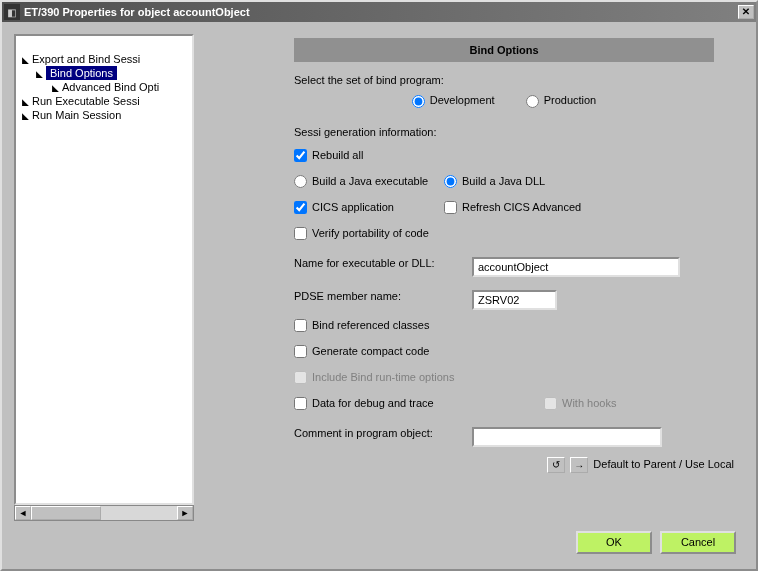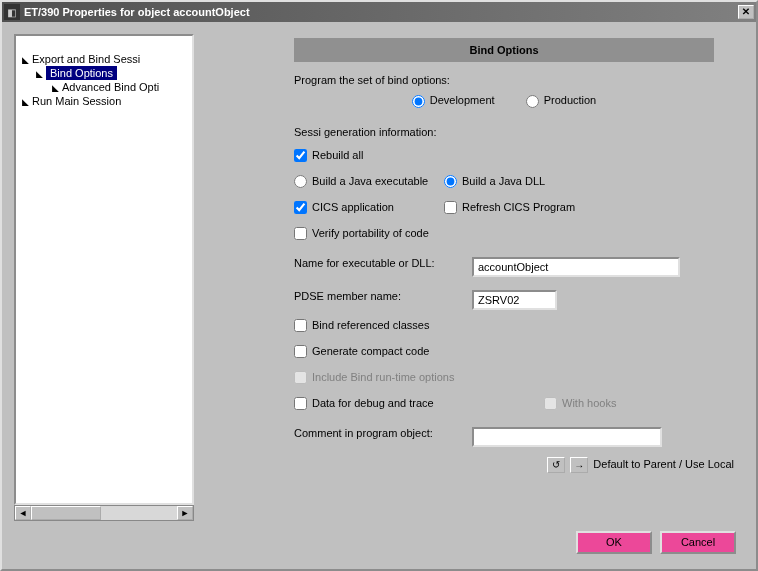--- a/index.html
+++ b/index.html
@@ -187,21 +187,21 @@
     justify-content: flex-end;
     align-items: center;
     gap: 8px;
     padding-right: 8px;
     padding-top: 6px;
   }
   .btn {
     width: 76px;
     height: 23px;
     border: 2px outset #e0e0e0;
-    background: #ec4899;
+    background: #bef264;
     font-family: inherit;
     font-size: 11px;
     cursor: pointer;
   }
 </style>
 </head>
 <body>
 
 <div class="window">
 
@@ -219,35 +219,38 @@
           <div class="tree-item">
             <span class="arrow">◣</span><span>Export and Bind Sessi</span>
           </div>
           <div style="padding-left:18px">
             <span class="arrow">◣</span><span class="tree-item selected">Bind Options</span>
           </div>
           <div class="tree-item level2">
             <span class="arrow">◣</span><span>Advanced Bind Opti</span>
           </div>
           <div class="tree-item">
+            <span class="arrow">◣</span><span>Run Executable Sessi</span>
+          </div>
+          <div class="tree-item">
             <span class="arrow">◣</span><span>Run Main Session</span>
           </div>
         </div>
         <div class="hscroll">
           <div class="hscroll-btn">◄</div>
           <div class="hscroll-thumb"></div>
           <div class="hscroll-track"></div>
           <div class="hscroll-btn">►</div>
         </div>
       </div>
 
       <div class="content">
         <div class="panel-header">Bind Options</div>
 
-        <div class="section-label">Program the set of bind options:</div>
+        <div class="section-label">Select the set of bind program:</div>
         <div class="radio-row">
           <label><input type="radio" name="env" checked="" style=""><span>Development</span></label>
           <label><input type="radio" name="env" style=""><span>Production</span></label>
         </div>
 
         <div class="section-label">Sessi generation information:</div>
 
         <div class="field-row">
           <div class="col-left">
             <label><input type="checkbox" checked="" style=""><span>Rebuild all</span></label>
@@ -261,21 +264,21 @@
           <div class="col-right">
             <label><input type="radio" name="buildtype" checked="" style=""><span>Build a Java DLL</span></label>
           </div>
         </div>
 
         <div class="field-row">
           <div class="col-left">
             <label><input type="checkbox" checked="" style=""><span>CICS application</span></label>
           </div>
           <div class="col-right">
-            <label><input type="checkbox" style=""><span>Refresh CICS Program</span></label>
+            <label><input type="checkbox" style=""><span>Refresh CICS Advanced</span></label>
           </div>
         </div>
 
         <div class="field-row">
           <div class="col-left">
             <label><input type="checkbox" style=""><span>Verify portability of code</span></label>
           </div>
         </div>
 
         <div class="field-row">

